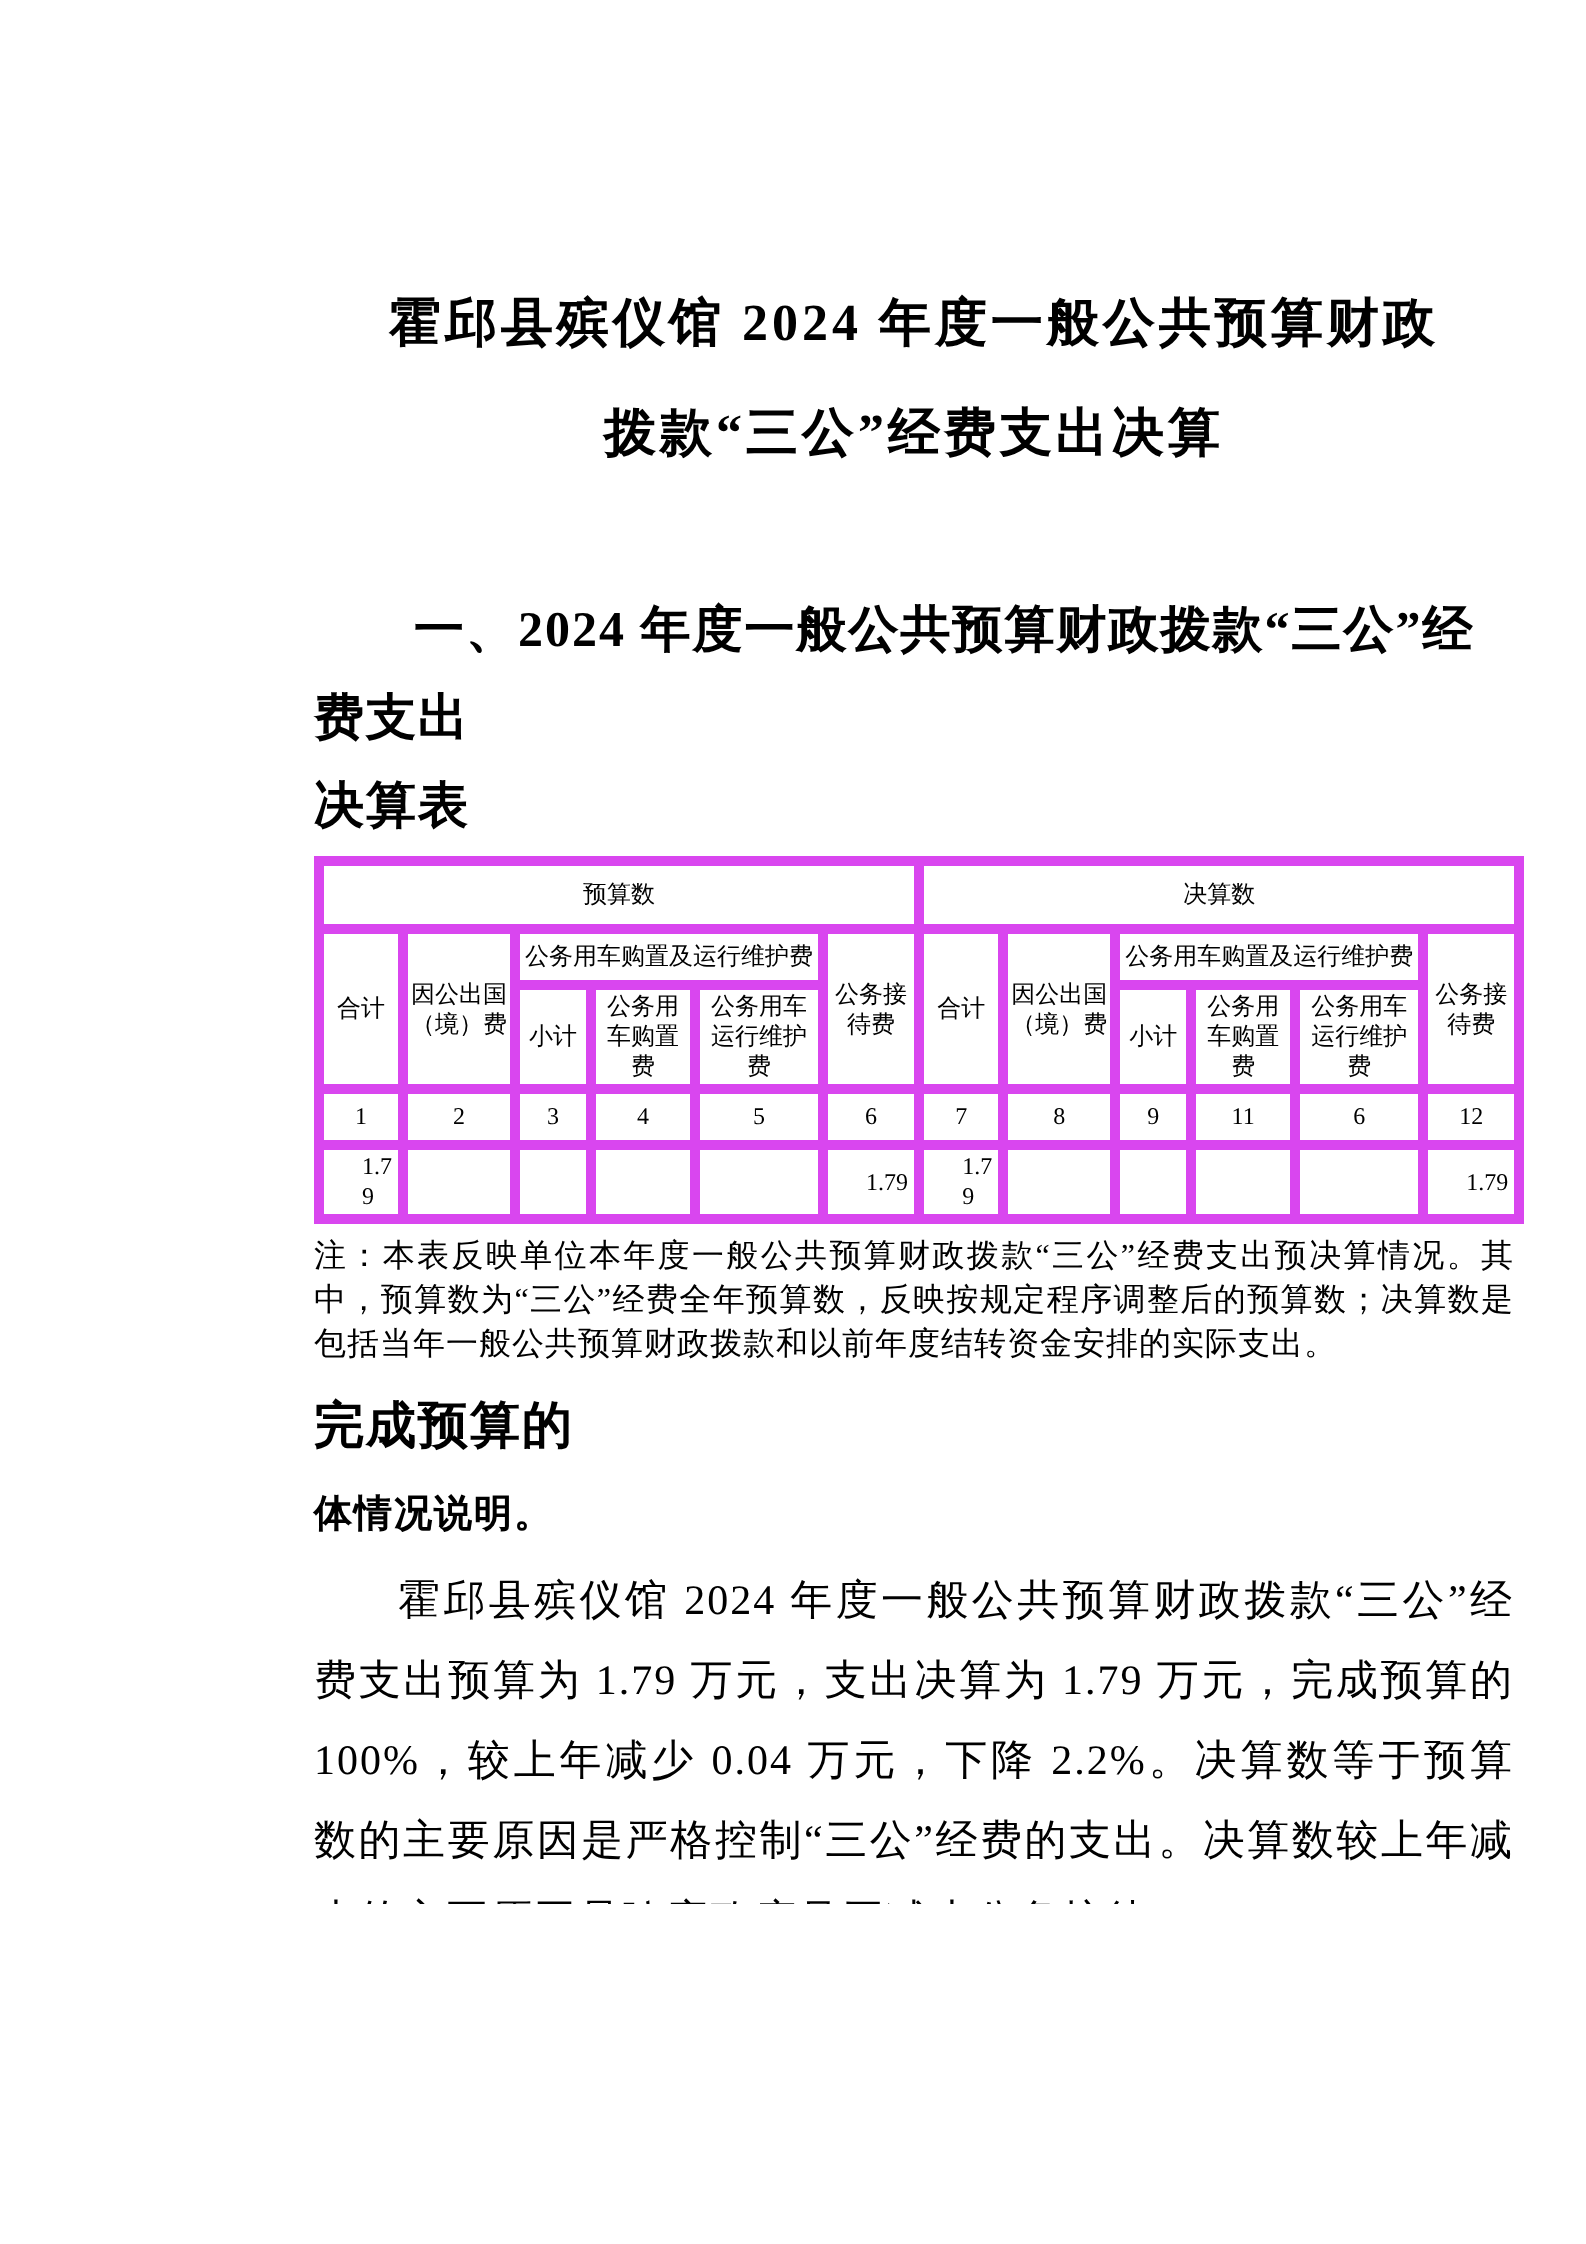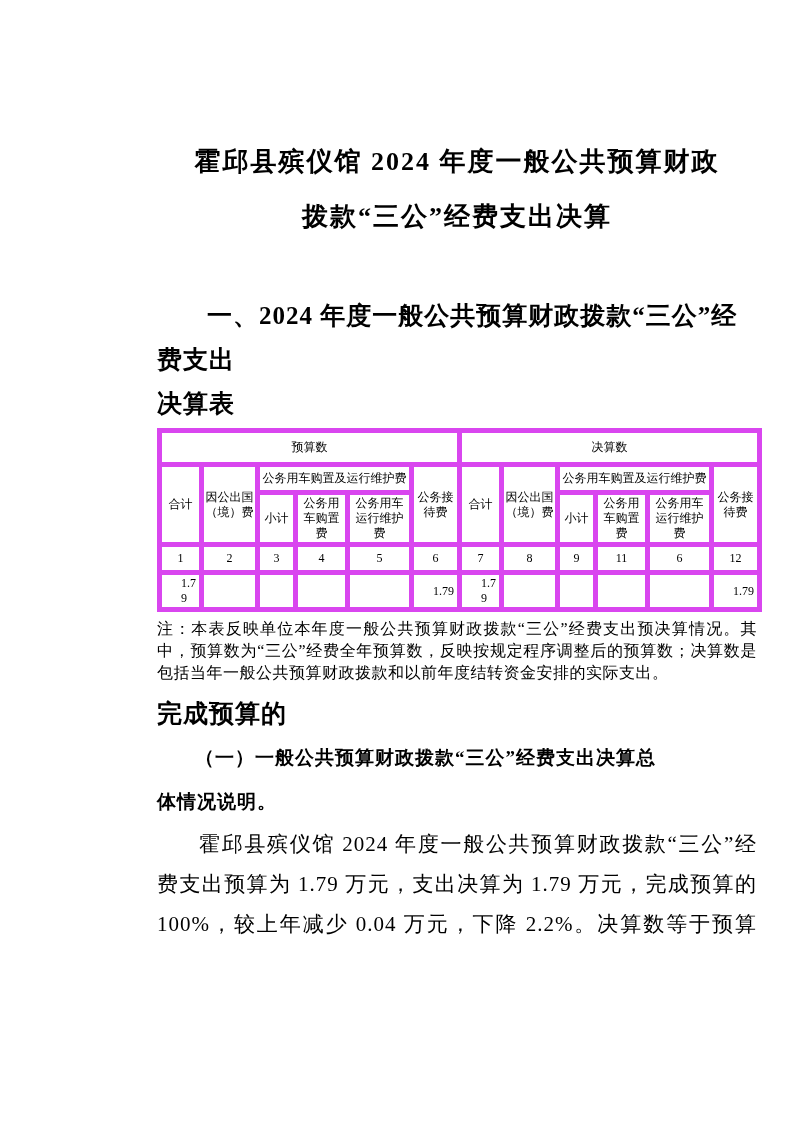--- a/index.html
+++ b/index.html
@@ -163,19 +163,18 @@
   </tbody>
     </table>
 
   <div class="table-note">注：本表反映单位本年度一般公共预算财政拨款“三公”经费支出预决算情况。其中，预算数为“三公”经费全年预算数，反映按规定程序调整后的预算数；决算数是包括当年一般公共预算财政拨款和以前年度结转资金安排的实际支出。</div>
 
   <div class="heading heading2">
     <div class="h-line">完成预算的</div>
   </div>
 
   <div class="subheading">
-    <div class="h-line first">（一）一般公共预算财政拨款“三公”经费支出决算总</div>
     <div class="h-line">体情况说明。</div>
   </div>
 
   <p class="body-para">霍邱县殡仪馆 2024 年度一般公共预算财政拨款“三公”经费支出预算为 1.79 万元，支出决算为 1.79 万元，完成预算的 100%，较上年减少 0.04 万元，下降 2.2%。决算数等于预算数的主要原因是严格控制“三公”经费的支出。决算数较上年减少的主要原因是响应政府号召减少公务接待。</p>
 
 </div>
 
 </body></html>

